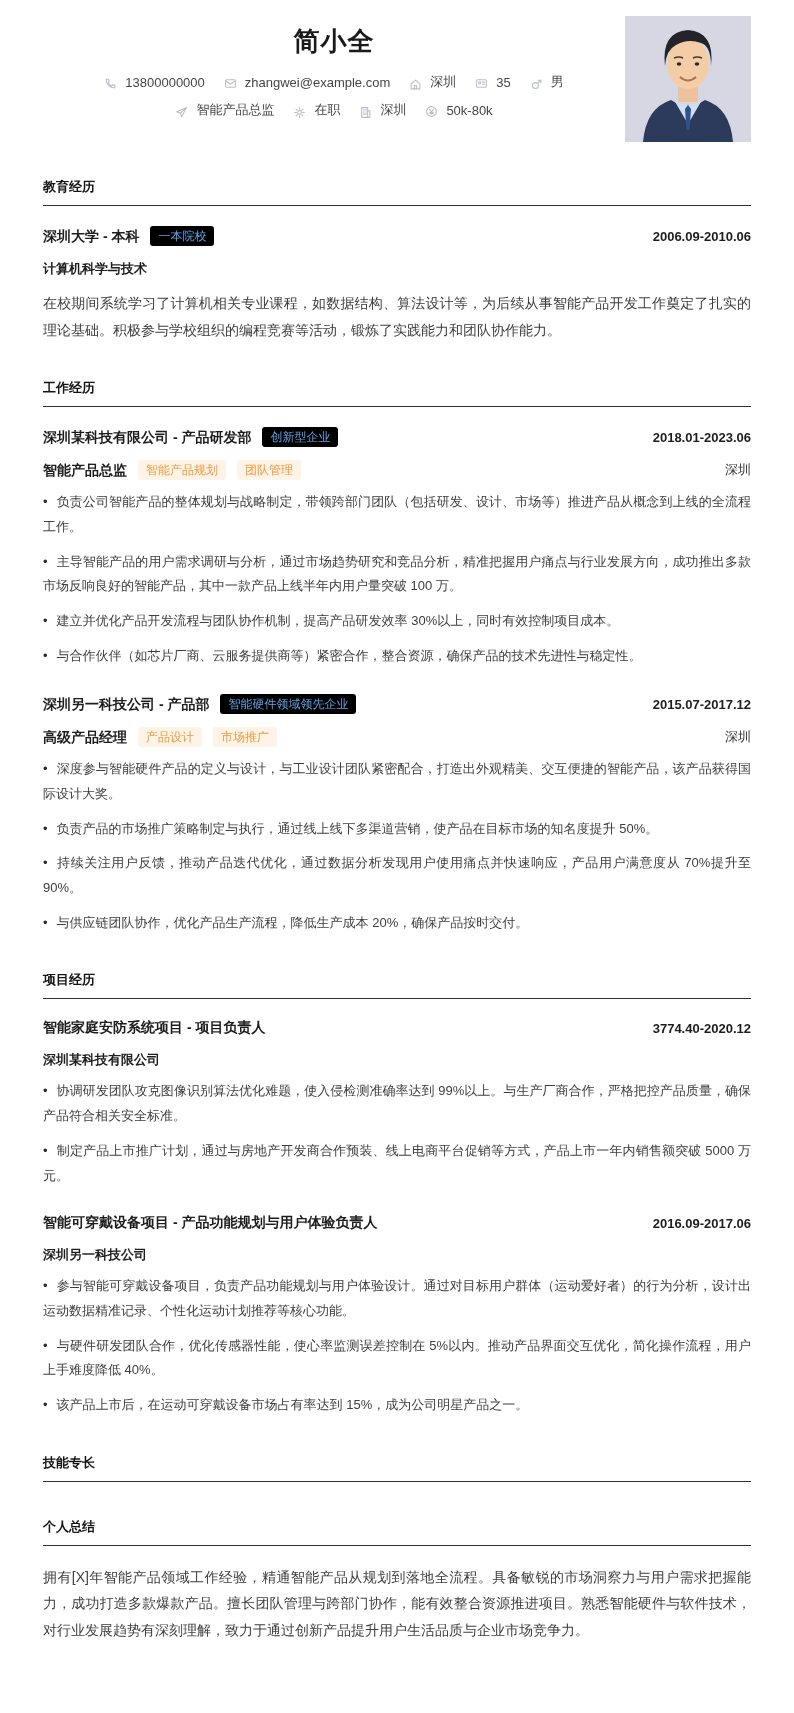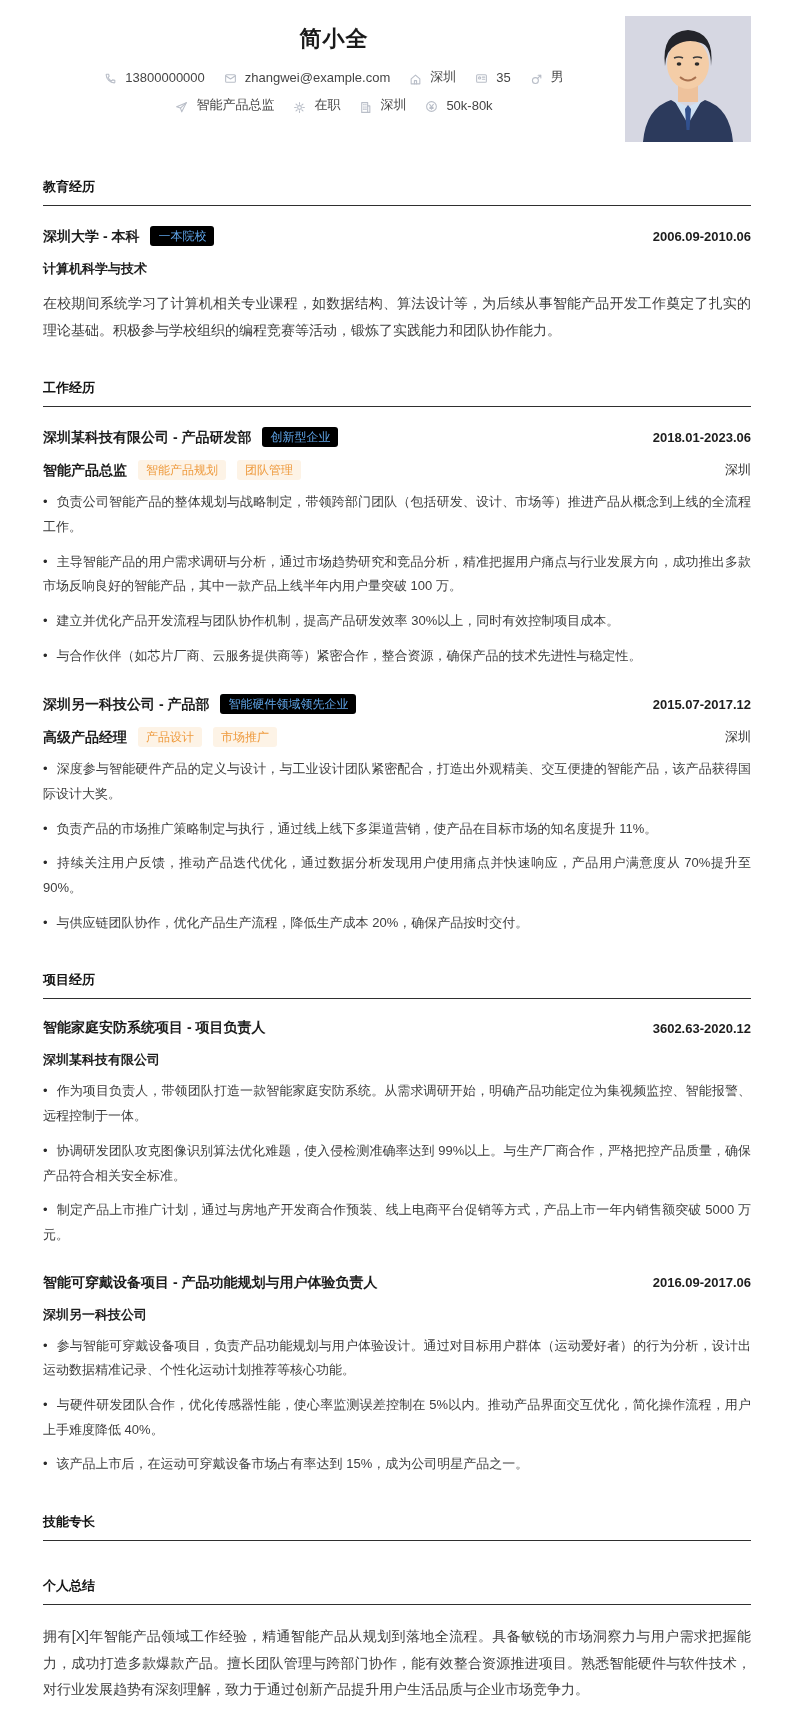--- a/index.html
+++ b/index.html
@@ -3,21 +3,21 @@
 <meta charset="utf-8">
 <style>
   * { box-sizing: border-box; }
   html,body { margin:0; padding:0; background:#ffffff; }
   body { font-family:"Liberation Sans","DejaVu Sans",sans-serif; color:#333; }
   .page { width:794px; min-height:1713px; margin:0 auto; padding:16px 43px 30px; position:relative; background:#fff; }
 
   
   .rheader { display:flex; align-items:flex-start; }
   .header-main { flex:1; padding-top:4px; }
-  .cname { font-size:22px; font-weight:bold; color:#1a1a1a; text-align:center; margin:4px 0 14px; letter-spacing:1px; }
+  .cname { font-size:26px; font-weight:bold; color:#1a1a1a; text-align:center; margin:4px 0 14px; letter-spacing:1px; }
   .contact-row { display:flex; justify-content:center; align-items:center; gap:19px; font-size:13px; color:#454545; margin-top:10px; }
   .citem { display:inline-flex; align-items:flex-end; gap:8px; white-space:nowrap; }
   .cicon { display:inline-flex; align-items:center; color:#b9bec8; }
   .cicon svg { width:13px; height:13px; stroke:#b9bec8; fill:none; stroke-width:2; stroke-linecap:round; stroke-linejoin:round; }
   .photo { width:126px; height:126px; flex:none; overflow:hidden; background:#d6d7e2; }
 
   
   .section { margin-top:36px; }
   .sec-title { font-size:13px; font-weight:bold; color:#141414; padding-bottom:9px; border-bottom:1px solid #2f2f2f; }
   .entry { margin-top:26px; }
@@ -202,36 +202,35 @@
       </div>
       <div class="erow sub">
         <div class="eleft">
           <span class="etitle">高级产品经理</span>
           <span class="tag orange">产品设计</span>
           <span class="tag orange">市场推广</span>
         </div>
         <span class="loc">深圳</span>
       </div>
       <p class="bullet"><span class="dot">•</span><span>深度参与智能硬件产品的定义与设计，与工业设计团队紧密配合，打造出外观精美、交互便捷的智能产品，该产品获得国际设计大奖。</span></p>
-      <p class="bullet"><span class="dot">•</span><span>负责产品的市场推广策略制定与执行，通过线上线下多渠道营销，使产品在目标市场的知名度提升 11%。</span></p>
+      <p class="bullet"><span class="dot">•</span><span>负责产品的市场推广策略制定与执行，通过线上线下多渠道营销，使产品在目标市场的知名度提升 50%。</span></p>
       <p class="bullet"><span class="dot">•</span><span>持续关注用户反馈，推动产品迭代优化，通过数据分析发现用户使用痛点并快速响应，产品用户满意度从 70%提升至 90%。</span></p>
       <p class="bullet"><span class="dot">•</span><span>与供应链团队协作，优化产品生产流程，降低生产成本 20%，确保产品按时交付。</span></p>
     </div>
   </section>
 
   <section class="section">
     <div class="sec-title">项目经历</div>
 
     <div class="entry first">
       <div class="erow">
         <span class="etitle">智能家庭安防系统项目 - 项目负责人</span>
-        <span class="date">3602.63-2020.12</span>
+        <span class="date">3774.40-2020.12</span>
       </div>
       <div class="company-line">深圳某科技有限公司</div>
-      <p class="bullet"><span class="dot">•</span><span>作为项目负责人，带领团队打造一款智能家庭安防系统。从需求调研开始，明确产品功能定位为集视频监控、智能报警、远程控制于一体。</span></p>
       <p class="bullet"><span class="dot">•</span><span>协调研发团队攻克图像识别算法优化难题，使入侵检测准确率达到 99%以上。与生产厂商合作，严格把控产品质量，确保产品符合相关安全标准。</span></p>
       <p class="bullet"><span class="dot">•</span><span>制定产品上市推广计划，通过与房地产开发商合作预装、线上电商平台促销等方式，产品上市一年内销售额突破 5000 万元。</span></p>
     </div>
 
     <div class="entry">
       <div class="erow">
         <span class="etitle">智能可穿戴设备项目 - 产品功能规划与用户体验负责人</span>
         <span class="date">2016.09-2017.06</span>
       </div>
       <div class="company-line">深圳另一科技公司</div>

